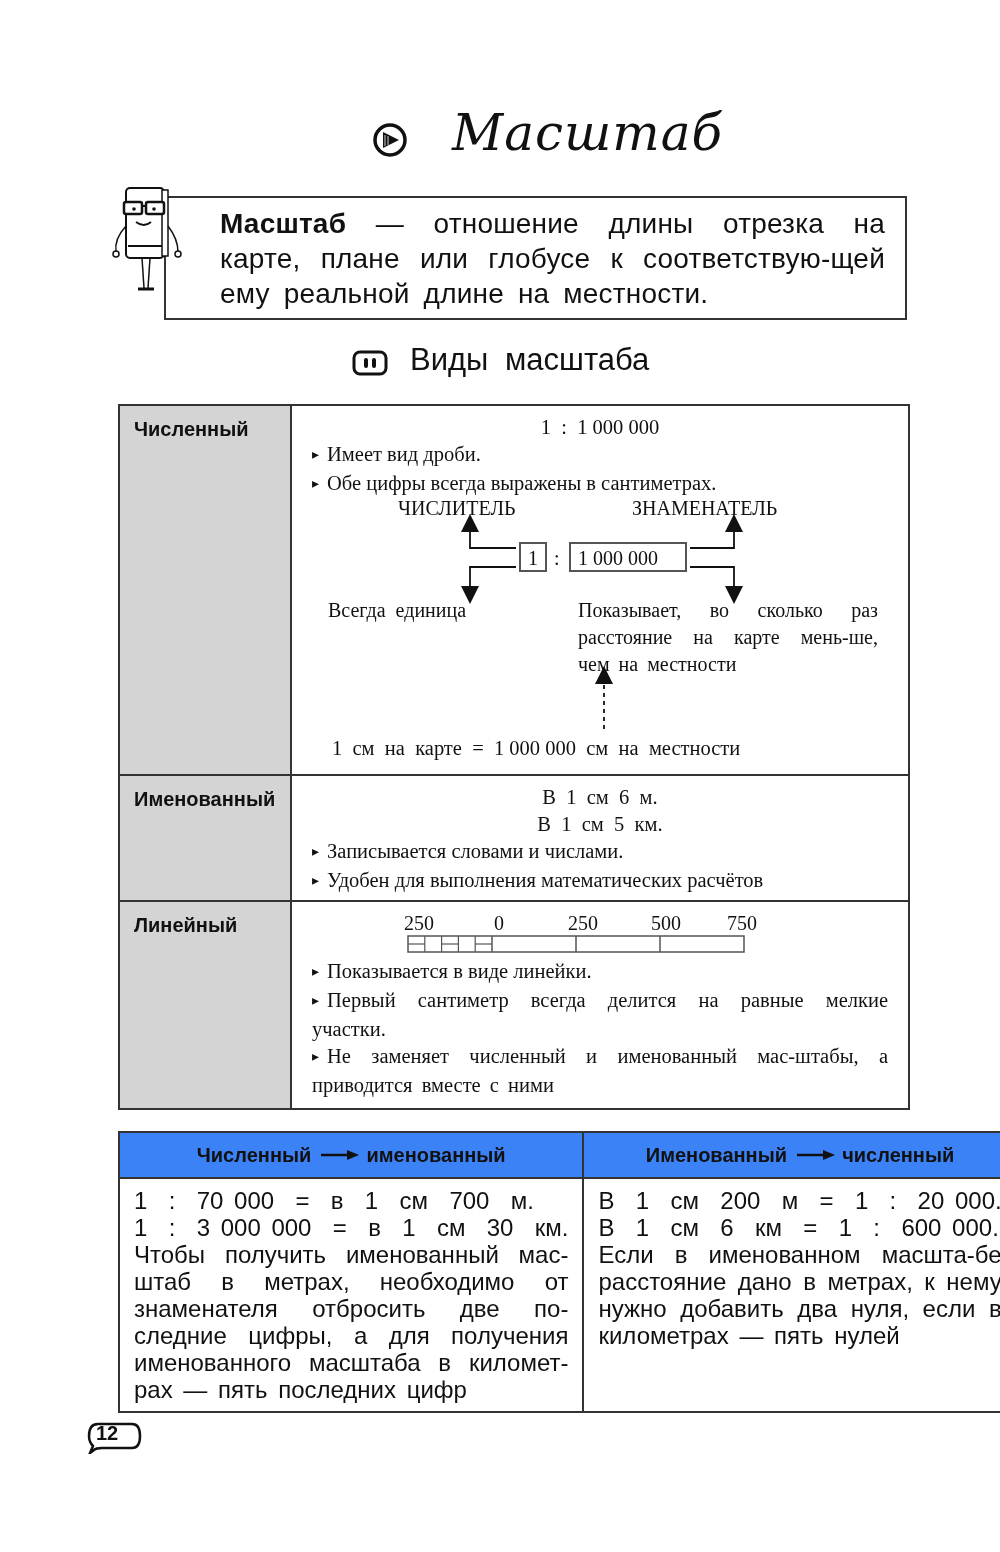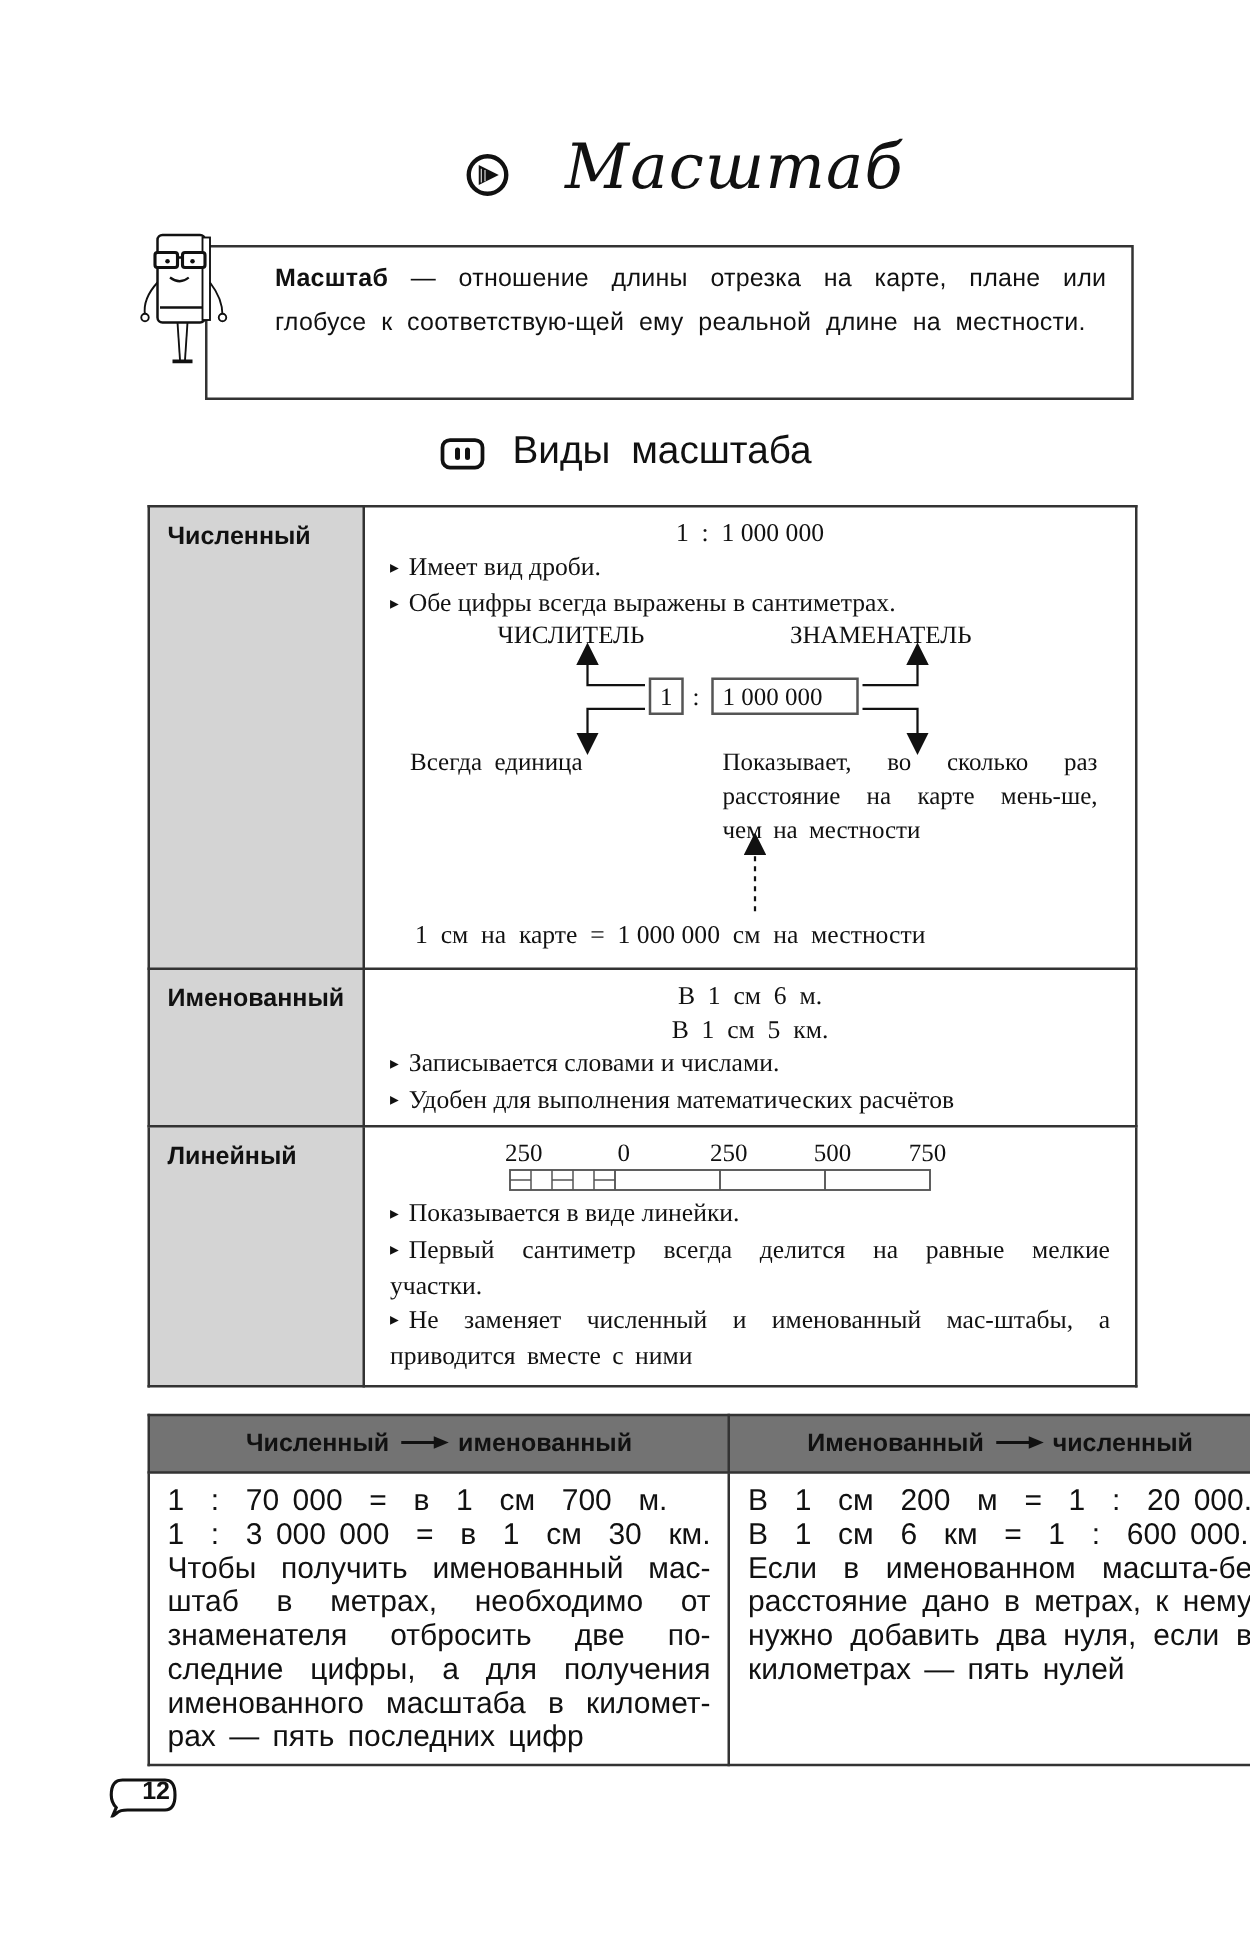--- a/index.html
+++ b/index.html
@@ -6,21 +6,21 @@
   body { width:1000px; height:1552px; position:relative; overflow:hidden;
          font-family:"Liberation Sans", sans-serif; color:#111; }
   .abs { position:absolute; }
   #title-icon { left:372px; top:122px; width:36px; height:36px; }
   #title-text { left:452px; top:104px; font-family:"DejaVu Serif", serif; font-style:italic;
                 font-size:50px; letter-spacing:1px; color:#111; }
 
   
   #def-box { left:164px; top:196px; width:743px; height:124px; border:2px solid #333; box-sizing:border-box; }
   #mascot { left:106px; top:184px; width:86px; height:110px; }
-  #def-text { left:220px; top:206px; width:665px; font-size:20px; line-height:35px;
+  #def-text { left:220px; top:206px; width:665px; font-size:28px; line-height:35px;
               text-align:justify; letter-spacing:0.2px; word-spacing:6px; }
   #def-text b { font-weight:bold; }
 
   
   #sec-icon { left:352px; top:350px; width:36px; height:26px; }
   #sec-title { left:410px; top:342px; font-size:31px; font-weight:normal; word-spacing:8px; }
 
   
   #types-table { left:118px; top:404px; width:792px; border-collapse:collapse; position:absolute; }
   #types-table td { border:2px solid #333; vertical-align:top; font-size:20.5px; line-height:27px; }
@@ -33,29 +33,29 @@
 
   #diagram { position:relative; width:560px; height:240px; margin-top:4px;margin-left:16px; }
   #diagram svg { position:absolute; left:0; top:0; }
   .dlabel { position:absolute; font-size:20px; }
 
   #ruler-wrap { position:relative; width:560px; height:48px;text-align:center; }
   .rlabel { position:absolute; top:0; font-size:20px; }
 
   
   #conv-table { left:118px; top:1131px; width:792px; border-collapse:collapse; position:absolute; }
-  #conv-table th { border:2px solid #333; background:#737373; font-size:20px; font-weight:bold;
+  #conv-table th { border:2px solid #333; background:#3b82f6; font-size:20px; font-weight:bold;
                    height:44px; padding:0; }
   #conv-table td { border:2px solid #333; vertical-align:top; font-size:24px; line-height:27px;
                    padding:8px 14px 8px 14px; height:210px; text-align:justify; word-spacing:4px; }
   .arrow-glyph { display:inline-block; width:44px; position:relative; top:-1px; }
 
   
   #page-num { left:86px; top:1420px; width:56px; height:34px; }
-  #page-num-text { left:96px; top:1422px; width:40px; text-align:right; font-size:20px; font-weight:bold; }
+  #page-num-text { left:96px; top:1422px; width:40px; text-align:left; font-size:20px; font-weight:bold; }
 </style>
 </head>
 <body>
 
 <svg id="title-icon" class="abs" viewBox="0 0 36 36">
   <circle cx="18" cy="18" r="15" fill="none" stroke="#111" stroke-width="3.5"></circle>
   <polygon points="11,10 27,18 11,26" fill="#111"></polygon>
   <line x1="13" y1="13" x2="13" y2="24" stroke="#fff" stroke-width="0.8"></line>
   <line x1="16" y1="14" x2="16" y2="23" stroke="#fff" stroke-width="0.8"></line>
 </svg>

